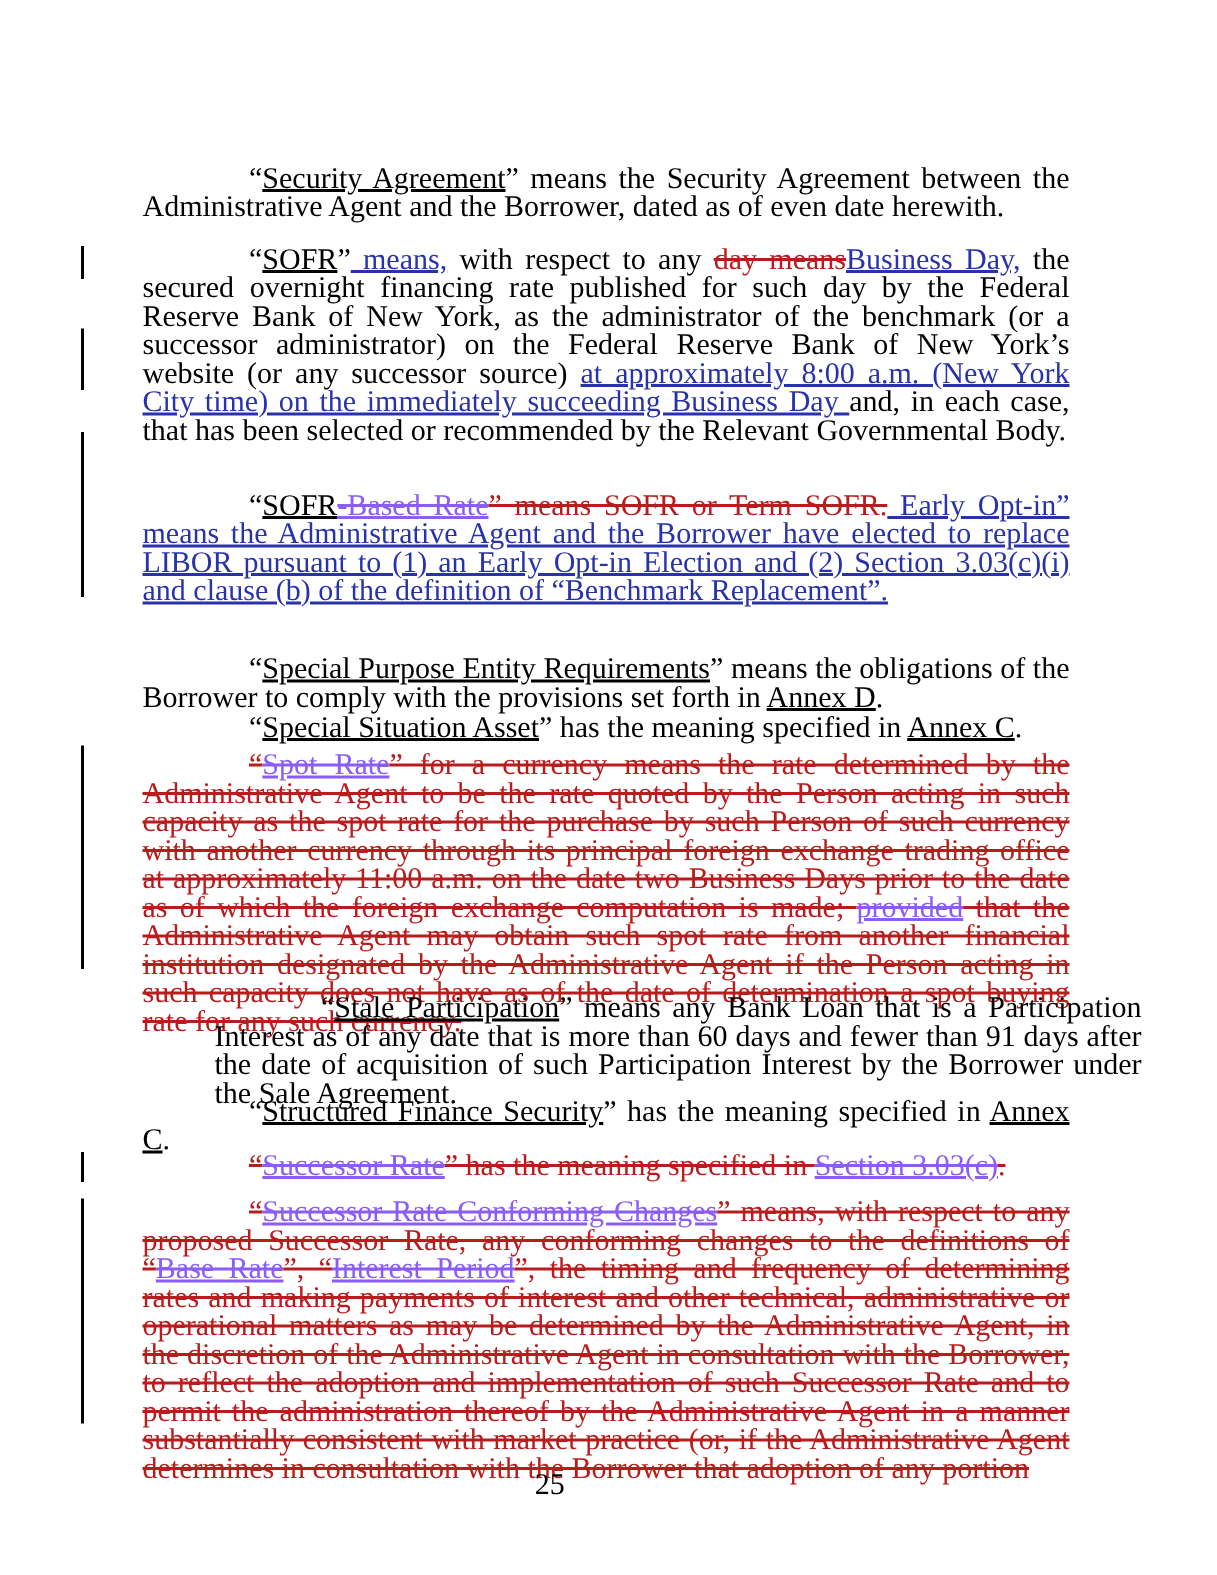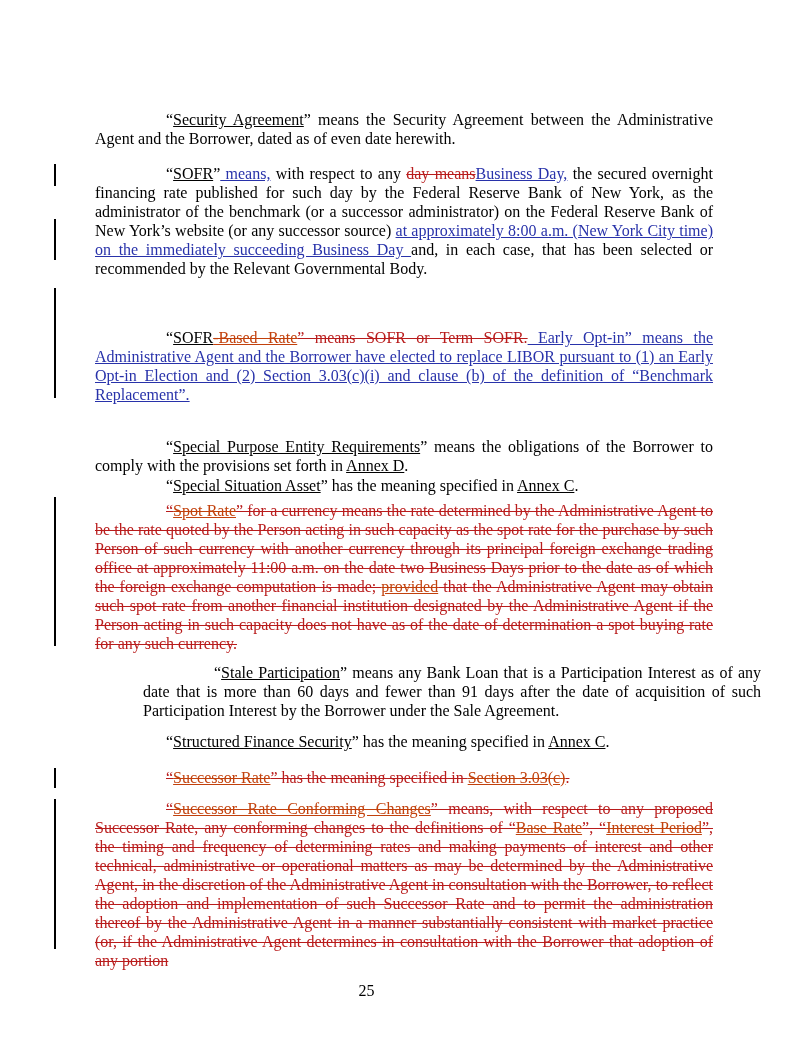--- a/index.html
+++ b/index.html
@@ -6,38 +6,38 @@
     margin: 0;
     padding: 0;
     background: #ffffff;
   }
   .page {
     position: relative;
     width: 811px;
     height: 1050px;
     background: #ffffff;
     font-family: "Liberation Serif", "DejaVu Serif", serif;
-    font-size: 16px;
+    font-size: 20px;
     line-height: 19px;
     color: #000000;
     overflow: hidden;
   }
   .para {
     position: absolute;
     left: 95px;
     width: 618px;
     text-align: justify;
     text-align-last: left;
     text-indent: 71px;
   }
   .seg-b { color: #000000; }
   .seg-t { color: #000000; text-decoration: underline; }
   .seg-i { color: #2832aa; text-decoration: underline; }
   .seg-d { color: #b91c1c; text-decoration: line-through; }
-  .seg-dt { color: #c2410c; text-decoration: underline line-through; }
+  .seg-dt { color: #8b5cf6; text-decoration: underline line-through; }
   .change-bar {
     position: absolute;
     left: 54px;
     width: 2px;
     background: #000000;
   }
   .page-number {
     position: absolute;
     top: 981px;
     left: 0;

